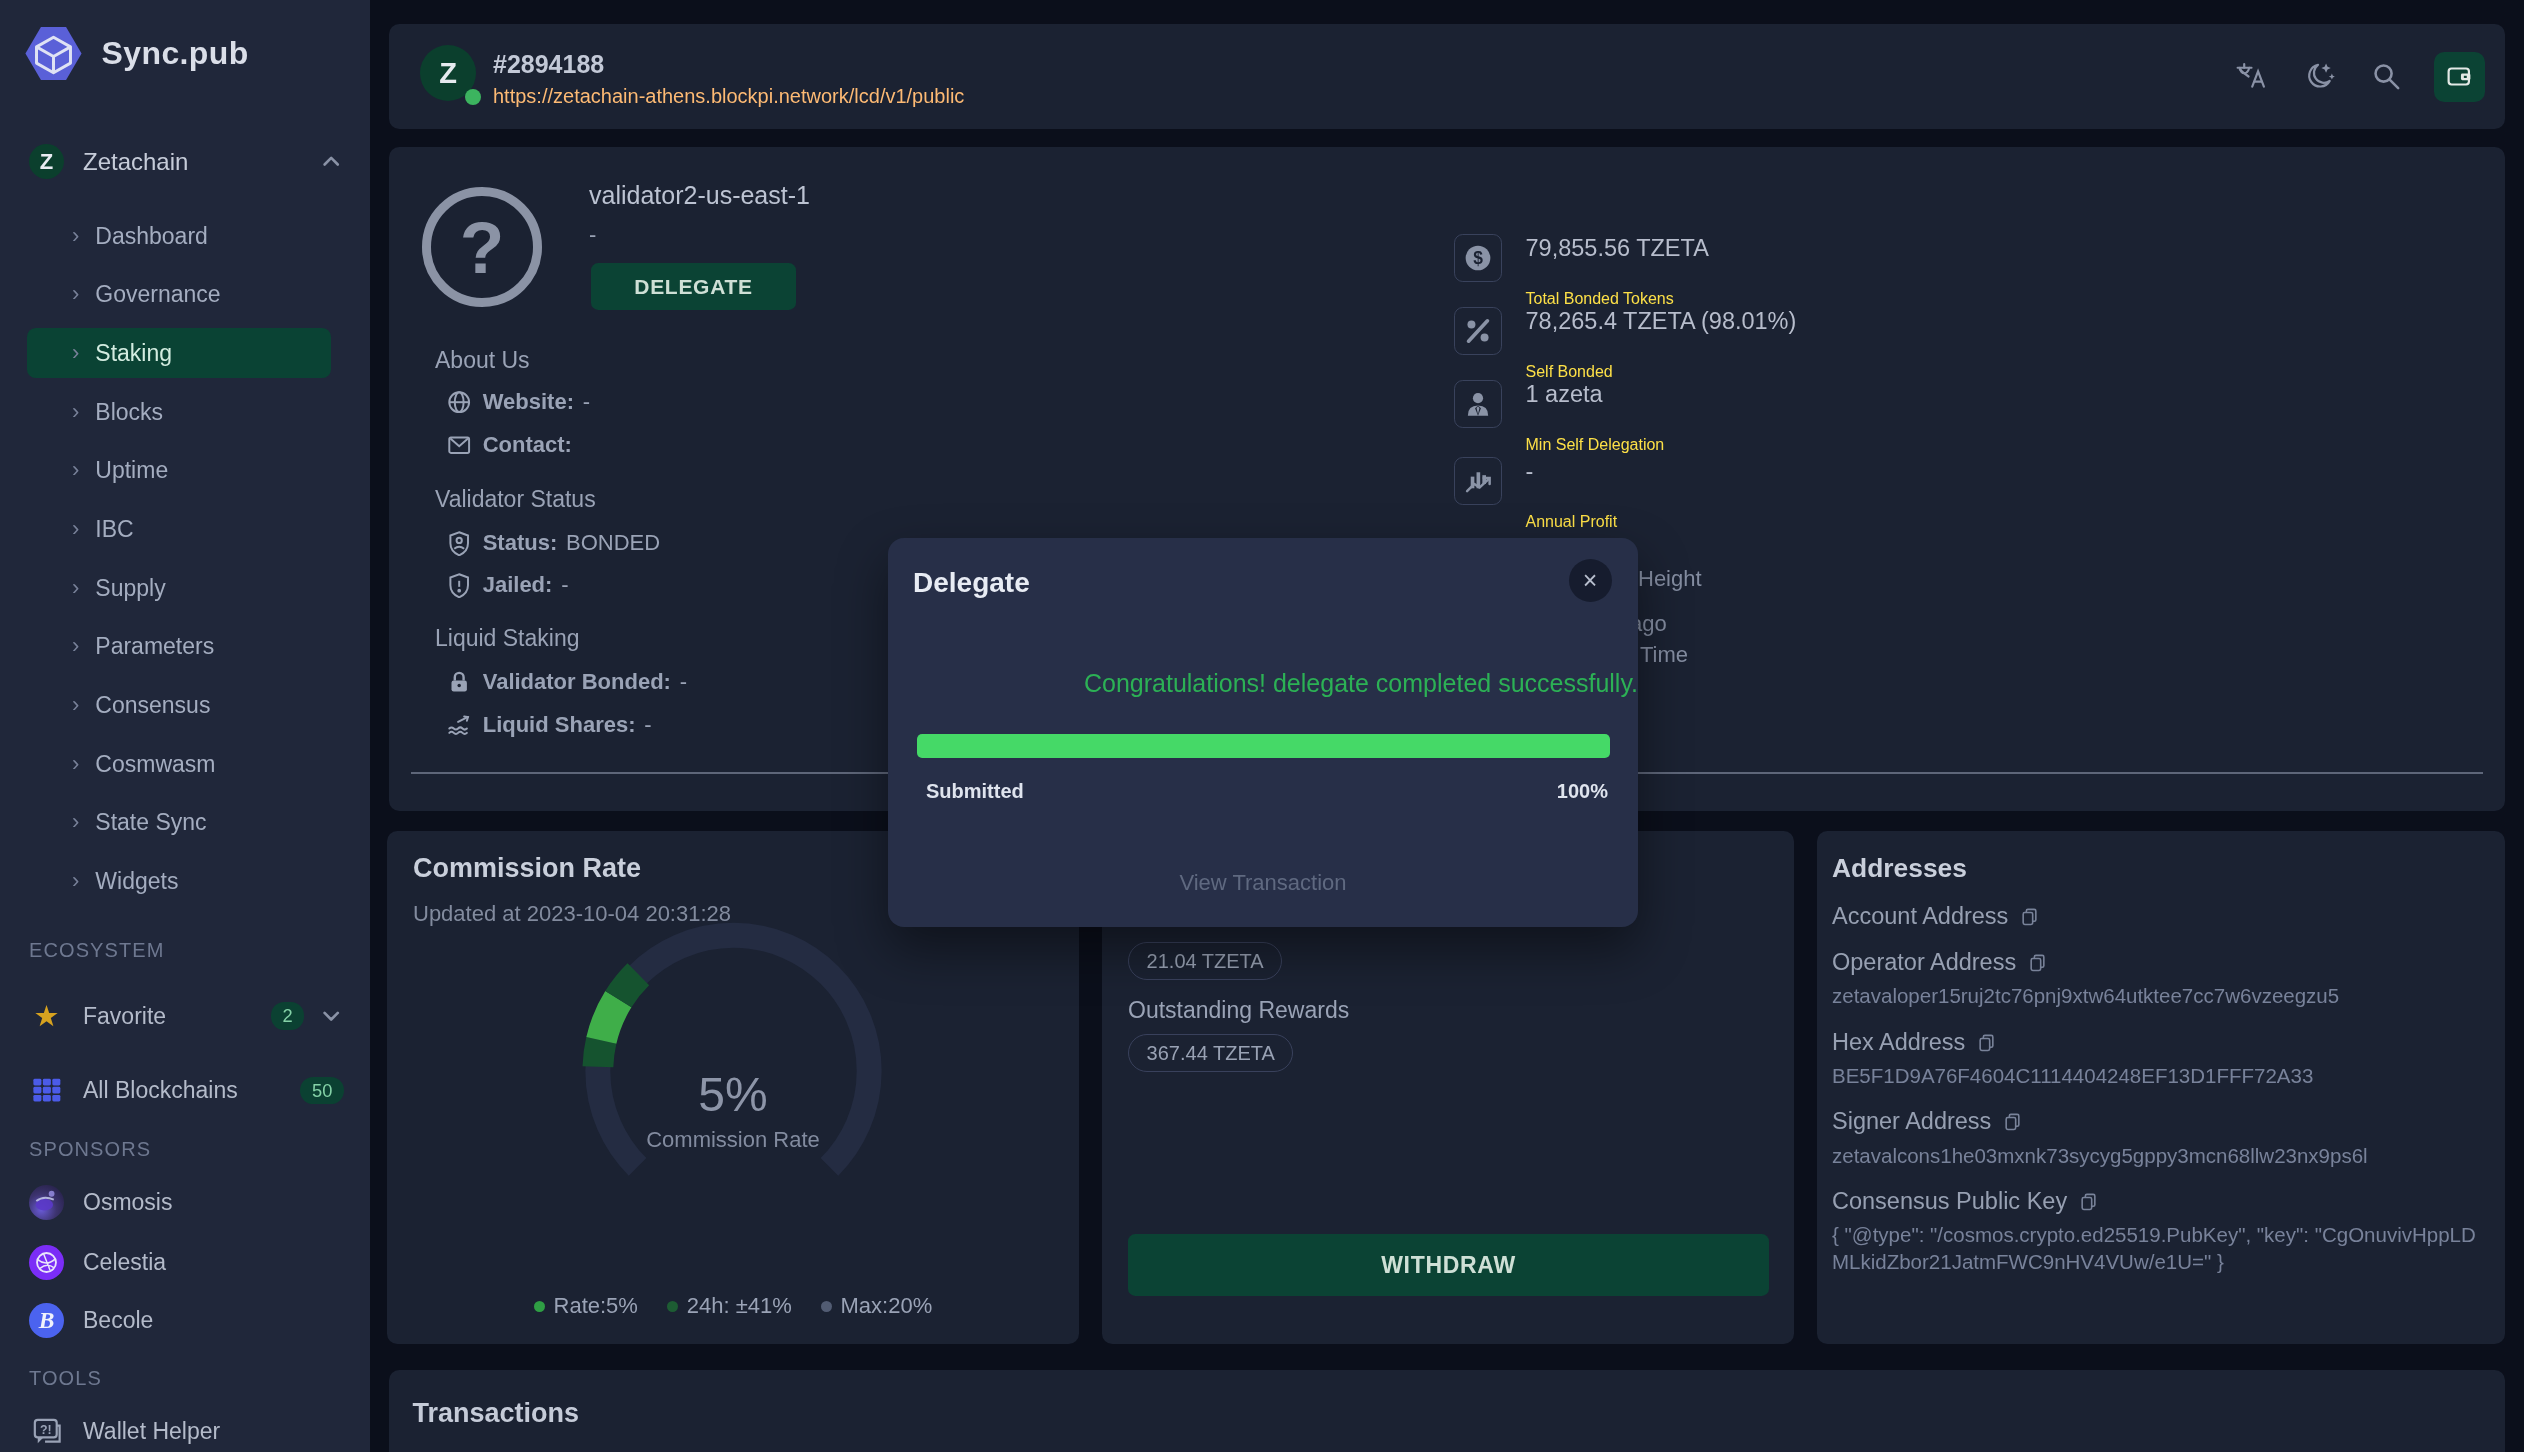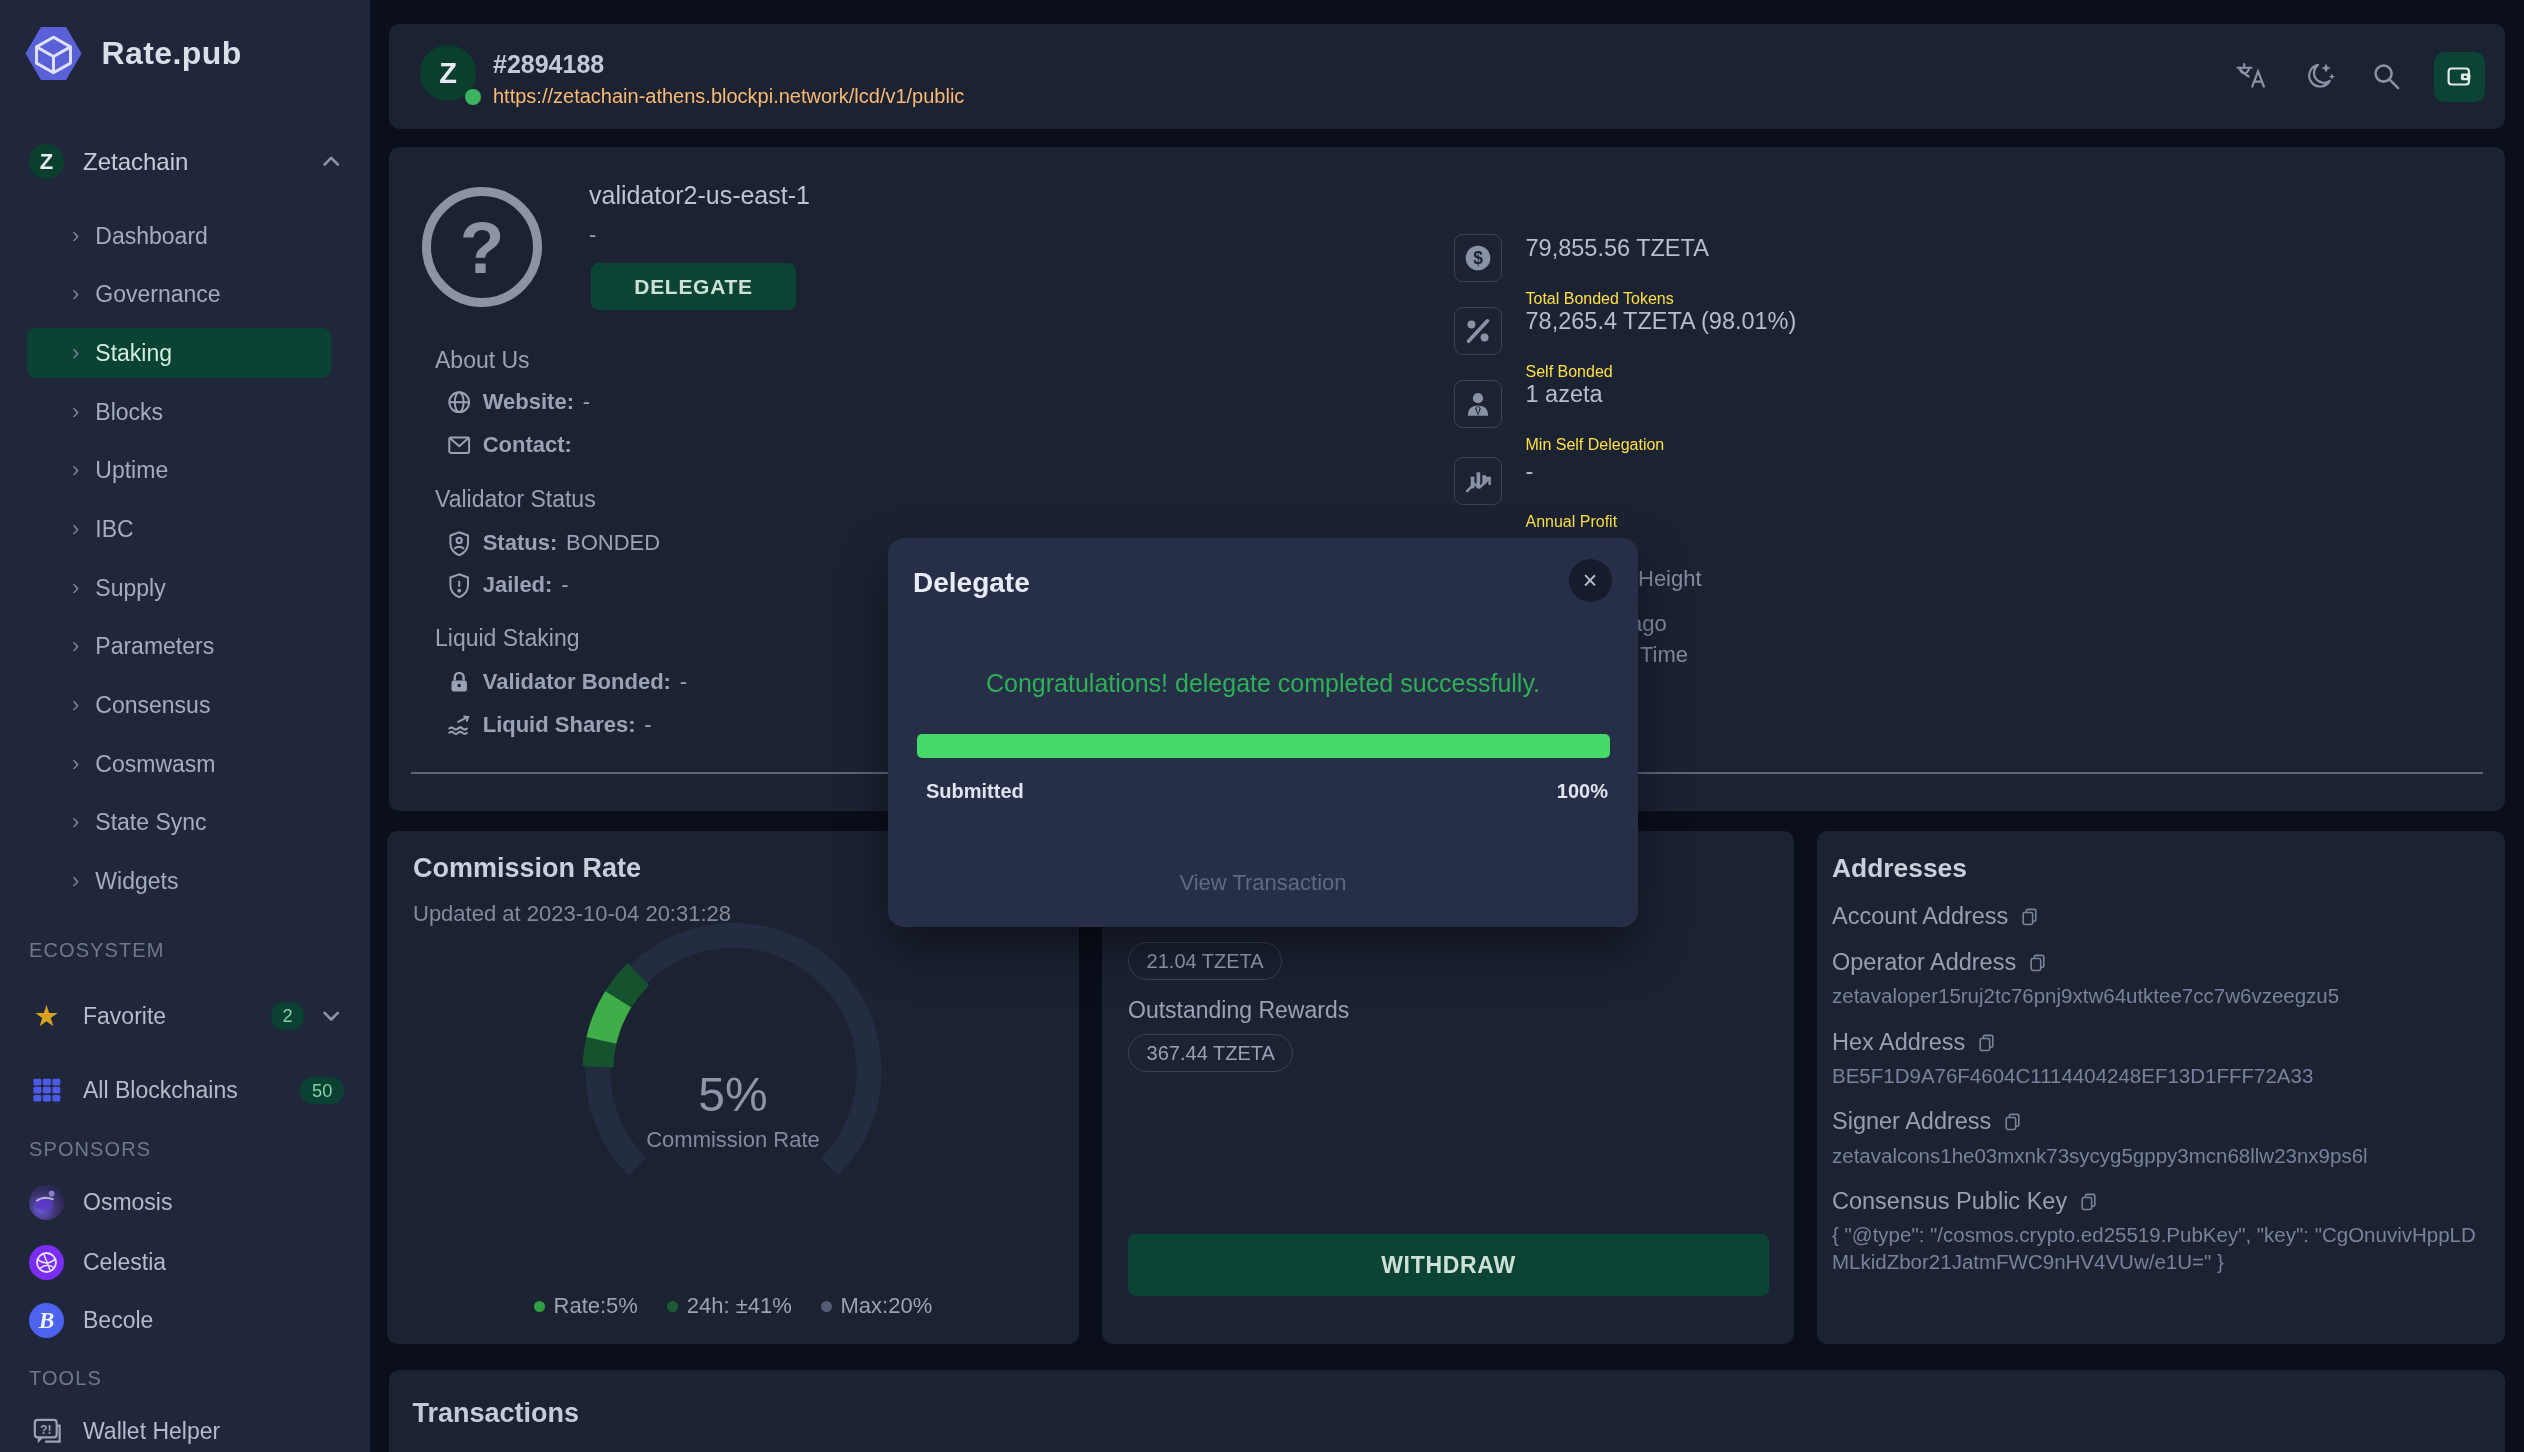--- a/index.html
+++ b/index.html
@@ -80,42 +80,42 @@
 
   #transactions-card { left:389px; top:1370px; width:2116px; height:110px; }
   .t-title { position:absolute; left:23.5px; top:28px; font-size:27px; font-weight:700; color:#c5cbd8; }
 
   
   #modal { position:absolute; left:888px; top:538px; width:750px; height:389px; background:#272f48;
            border-radius:16px; box-shadow:0 22px 51px rgba(0,0,0,.45); z-index:50; }
   .m-title { position:absolute; left:25px; top:29px; font-size:28px; font-weight:700; color:#e8ecf4; }
   .m-close { position:absolute; right:26.4px; top:20.5px; width:43px; height:43px; border-radius:50%;
              background:#161c2e; color:#b8bfce; font-size:25px; display:flex; align-items:center; justify-content:center; }
-  .m-msg { position:absolute; left:0; top:131px; width:750px; text-align:center; font-size:25px; color:#2cb155; }
+  .m-msg { position:absolute; left:0; top:131px; width:750px; text-align:right; font-size:25px; color:#2cb155; }
   .m-bar { position:absolute; left:29px; top:196px; width:693px; height:24px; border-radius:5.1px; background:#45d967; }
   .m-sub { position:absolute; left:38px; top:242px; font-size:20px; font-weight:700; color:#dfe4ee; }
   .m-pct { position:absolute; right:30px; top:242px; font-size:20px; font-weight:700; color:#dfe4ee; }
   .m-link { position:absolute; left:0; top:332px; width:750px; text-align:center; font-size:22px; color:#5f6980; }
 
   svg { display:block; }
 </style>
 </head>
 <body>
 
 <div id="root">
 
   <aside id="sidebar">
     <div class="brand">
       <span>
         <svg width="65" height="65" viewBox="0 0 88 88">
           <polygon points="6,44 27,8 61,8 82,44 61,80 27,80" fill="#5a60d8"></polygon>
           <path d="M44 22 L67 35 L67 57 L44 70 L21 57 L21 35 Z M21 35 L44 48 L67 35 M44 48 L44 70" fill="none" stroke="#dfe2f4" stroke-width="4" stroke-linejoin="round"></path>
         </svg>
       </span>
-      <span class="brand-name">Rate.pub</span>
+      <span class="brand-name">Sync.pub</span>
     </div>
 
     <div class="chain-row">
       <span class="chain-icon">Z</span>
       <span class="chain-name">Zetachain</span>
       <span>
         <svg width="26.4" height="26.4" viewBox="0 0 24 24">
             <polyline points="6,15 12,9 18,15" fill="none" stroke="#8a92a6" stroke-width="2.4" stroke-linecap="round" stroke-linejoin="round"></polyline>
           </svg>
       </span>

